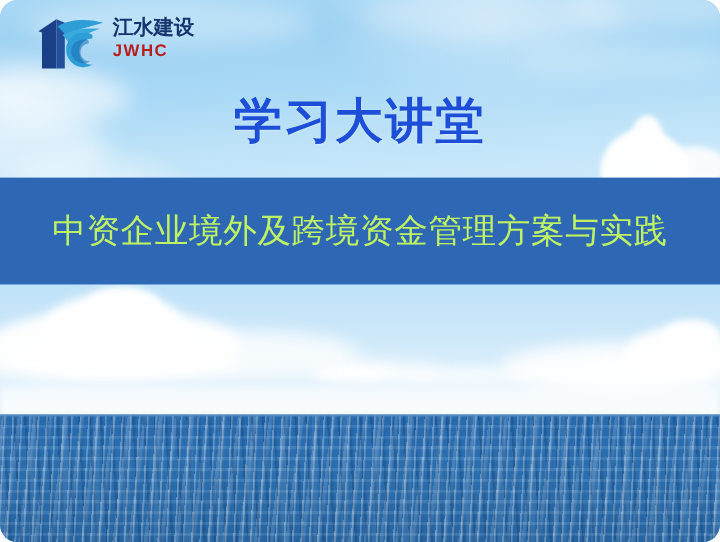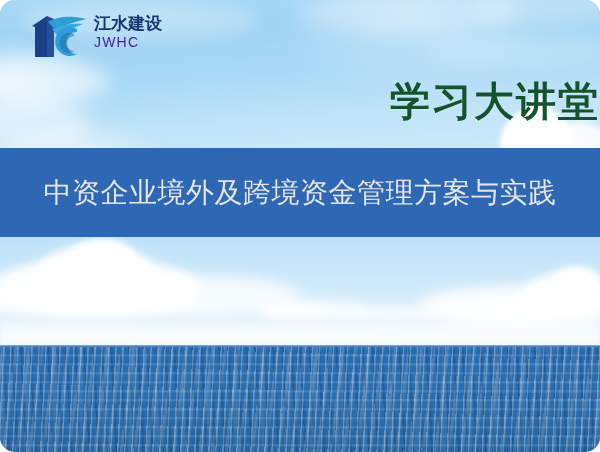--- a/index.html
+++ b/index.html
@@ -94,43 +94,43 @@
   .logo{position:absolute;left:28px;top:11px;width:140px;height:52px;}
   .logo-mark{position:absolute;left:0;top:2px;width:62px;height:46px;}
   .logo-text{position:absolute;left:66px;top:2px;width:78px;height:46px;}
   .logo-cn{
     font-family:"DejaVu Sans","Liberation Sans",sans-serif;
     font-size:17px;font-weight:700;color:#14346e;letter-spacing:0px;
     line-height:20px;white-space:nowrap;
   }
   .logo-en{
     font-family:"Liberation Sans",sans-serif;
-    font-size:14px;font-weight:400;color:#4c1d95;letter-spacing:1.2px;
+    font-size:14px;font-weight:700;color:#b91c1c;letter-spacing:1.2px;
     line-height:16px;margin-top:1px;white-space:nowrap;
   }
 
   
   .headline{
     position:absolute;left:0;top:74px;width:600px;
-    text-align:right;
+    text-align:center;
     font-family:"DejaVu Sans","Liberation Sans",sans-serif;
-    font-size:40px;font-weight:700;color:#14532d;
+    font-size:40px;font-weight:700;color:#1d4ed8;
     letter-spacing:2px;line-height:54px;
     text-shadow:0 1px 2px rgba(255,255,255,.35);
   }
 
   
   .band{
     position:absolute;left:0;top:148px;width:600px;height:89px;
     background:#2e68b5;
     display:flex;align-items:center;justify-content:center;
   }
   .band-text{
     font-family:"DejaVu Sans","Liberation Sans",sans-serif;
-    font-size:28px;font-weight:400;color:#e5e5e5;
+    font-size:28px;font-weight:400;color:#bef264;
     letter-spacing:0.5px;white-space:nowrap;line-height:34px;text-align:center;
   }
 </style>
 </head>
 <body>
 
 <div id="poster">
 
   <div class="sky-upper"></div>
   <div class="wisp w1"></div>

